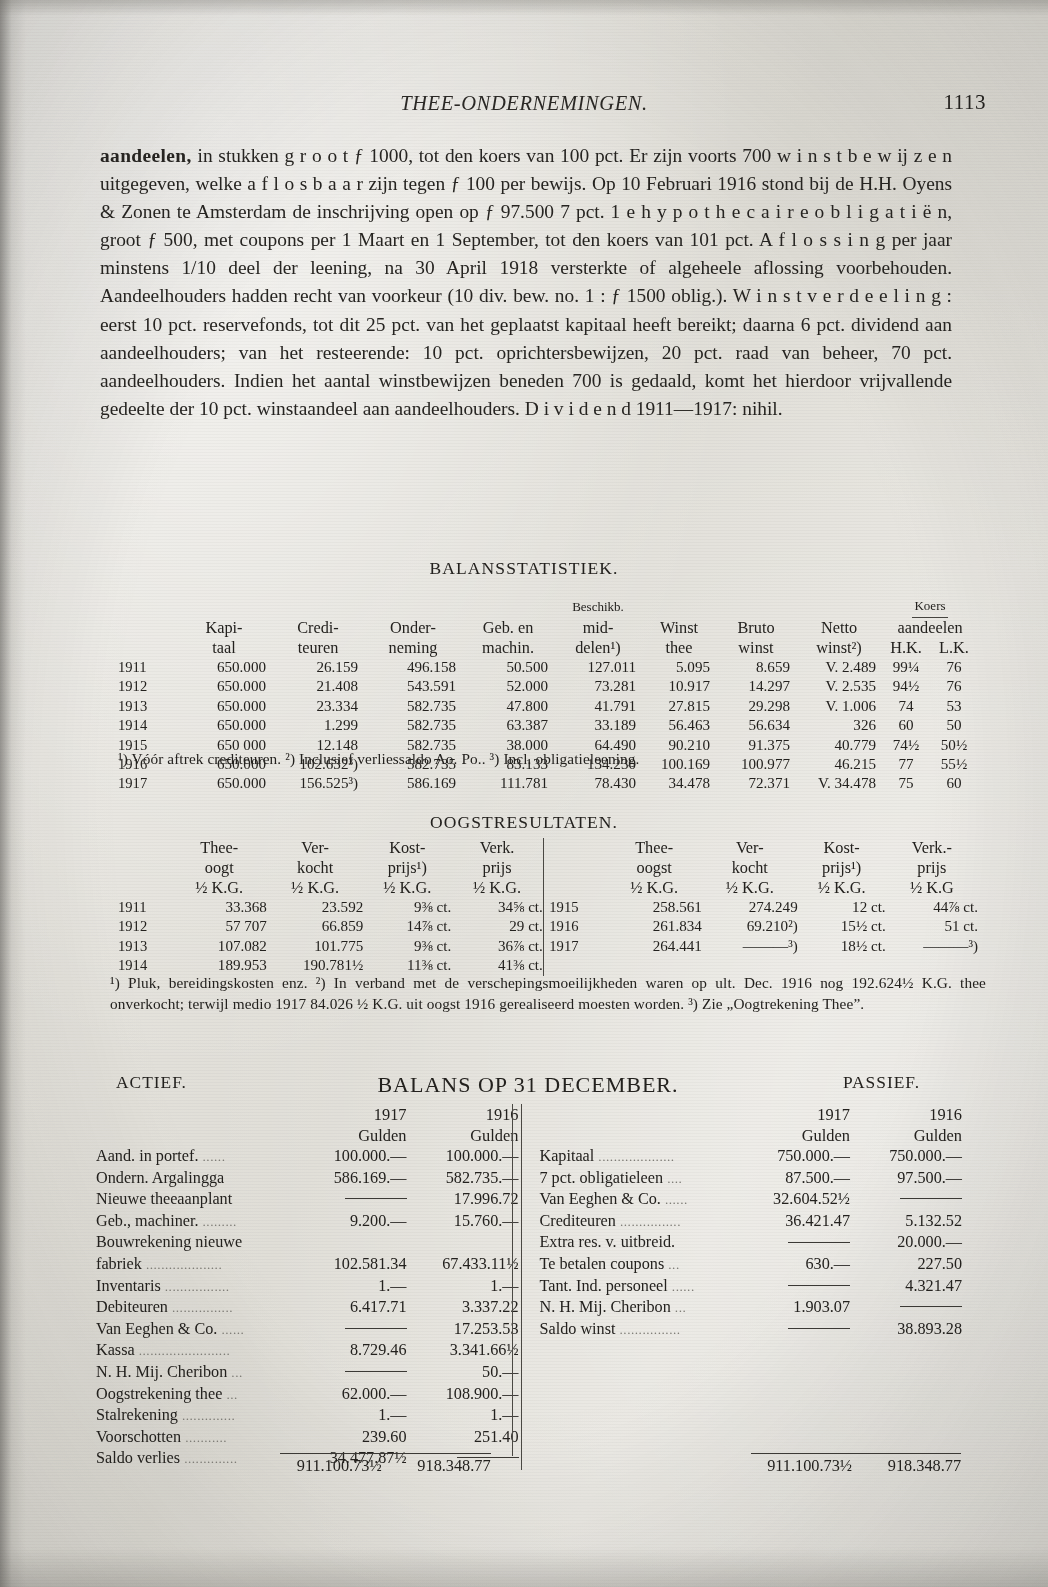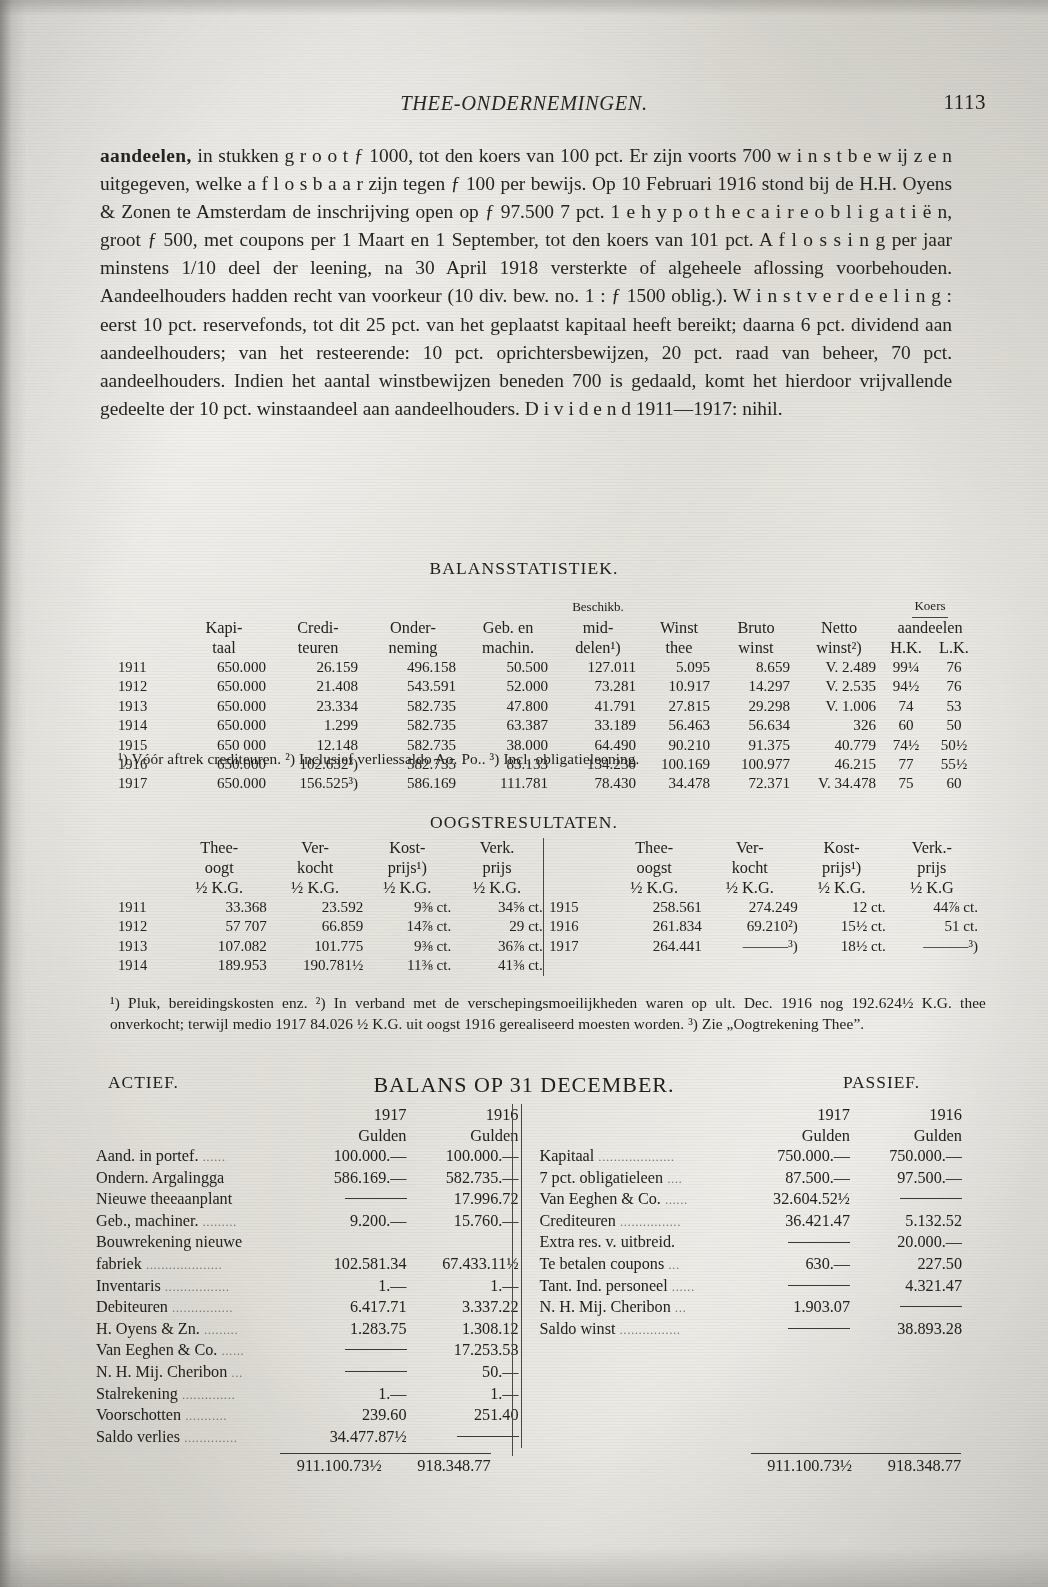--- a/index.html
+++ b/index.html
@@ -117,21 +117,21 @@
     letter-spacing: .1px;
   }
 
   
   .oogst { position: absolute; left: 118px; top: 838px; width: 860px; }
   .oogst table { width: 100%; }
   .oogst .yr { text-align:left; font-size: 14.6px; }
   .oogst .sep { width: 6px; border-left: 1.6px solid #4a4843; }
 
   
-  .balans-head { position: absolute; left: 0; right: 0; top: 1072px; height: 24px; text-decoration: underline; }
+  .balans-head { position: absolute; left: 8px; right: 0; top: 1072px; height: 24px; text-decoration: underline; }
   .balans-head .a { position: absolute; left: 108px; font-size: 17.4px; letter-spacing: 1px;}
   .balans-head .b { position: absolute; left: 0; right: 0; text-align: center; font-size: 22px; letter-spacing: 1px;}
   .balans-head .c { position: absolute; right: 128px; font-size: 17.4px; letter-spacing: 1px;}
 
   .balans {
     position: absolute; left: 96px; top: 1104px; width: 866px;
     display: flex;
   }
   .bside { width: 424px; }
   .bside table { width: 100%; border-collapse: collapse; font-size: 16.2px; line-height: 21.6px; }
@@ -417,21 +417,21 @@
             <td></td>
               <td></td>
               <td></td>
               <td></td>
               <td></td>
           </tr>
         </tbody>
       </table>
     </div>
 
-    <div class="footnote" style="left:110px; top:992px; width:876px; text-align:justify;">¹) Pluk, bereidingskosten enz.  ²) In verband met de verschepingsmoeilijkheden waren op ult. Dec. 1916 nog 192.624½ K.G. thee onverkocht; terwijl medio 1917 84.026 ½ K.G. uit oogst 1916 gerealiseerd moesten worden.  ³) Zie „Oogtrekening Thee”.</div>
+    <div class="footnote" style="left:110px; top:972px; width:876px; text-align:justify;">¹) Pluk, bereidingskosten enz.  ²) In verband met de verschepingsmoeilijkheden waren op ult. Dec. 1916 nog 192.624½ K.G. thee onverkocht; terwijl medio 1917 84.026 ½ K.G. uit oogst 1916 gerealiseerd moesten worden.  ³) Zie „Oogtrekening Thee”.</div>
 
     <div class="balans-head">
       <div class="a">ACTIEF.</div>
       <div class="b">BALANS OP 31 DECEMBER.</div>
       <div class="c">PASSIEF.</div>
     </div>
 
     <div class="balans">
 
       <div class="bside">
@@ -482,33 +482,38 @@
                 <td class="lbl"><span>Inventaris</span> <span class="dots">.................</span></td>
                 <td class="v">1.—</td>
                 <td class="v2">1.—</td>
               </tr>
             <tr>
                 <td class="lbl"><span>Debiteuren</span> <span class="dots">................</span></td>
                 <td class="v">6.417.71</td>
                 <td class="v2">3.337.22</td>
               </tr>
             <tr>
-                <td class="lbl"><span>H. Oyens &amp; Zn.</span> <span class="dots">.........</span></td>
-                <td class="v">1.283.75</td>
-                <td class="v2">1.308.12</td>
-              </tr>
-            <tr>
                 <td class="lbl"><span>Van Eeghen &amp; Co.</span> <span class="dots">......</span></td>
                 <td class="v"><span class="dash"></span></td>
                 <td class="v2">17.253.53</td>
               </tr>
             <tr>
+                <td class="lbl"><span>Kassa</span> <span class="dots">........................</span></td>
+                <td class="v">8.729.46</td>
+                <td class="v2">3.341.66½</td>
+              </tr>
+            <tr>
                 <td class="lbl"><span>N. H. Mij. Cheribon</span> <span class="dots">...</span></td>
                 <td class="v"><span class="dash"></span></td>
                 <td class="v2">50.—</td>
+              </tr>
+            <tr>
+                <td class="lbl"><span>Oogstrekening thee</span> <span class="dots">...</span></td>
+                <td class="v">62.000.—</td>
+                <td class="v2">108.900.—</td>
               </tr>
             <tr>
                 <td class="lbl"><span>Stalrekening</span> <span class="dots">..............</span></td>
                 <td class="v">1.—</td>
                 <td class="v2">1.—</td>
               </tr>
             <tr>
                 <td class="lbl"><span>Voorschotten</span> <span class="dots">...........</span></td>
                 <td class="v">239.60</td>
                 <td class="v2">251.40</td>

